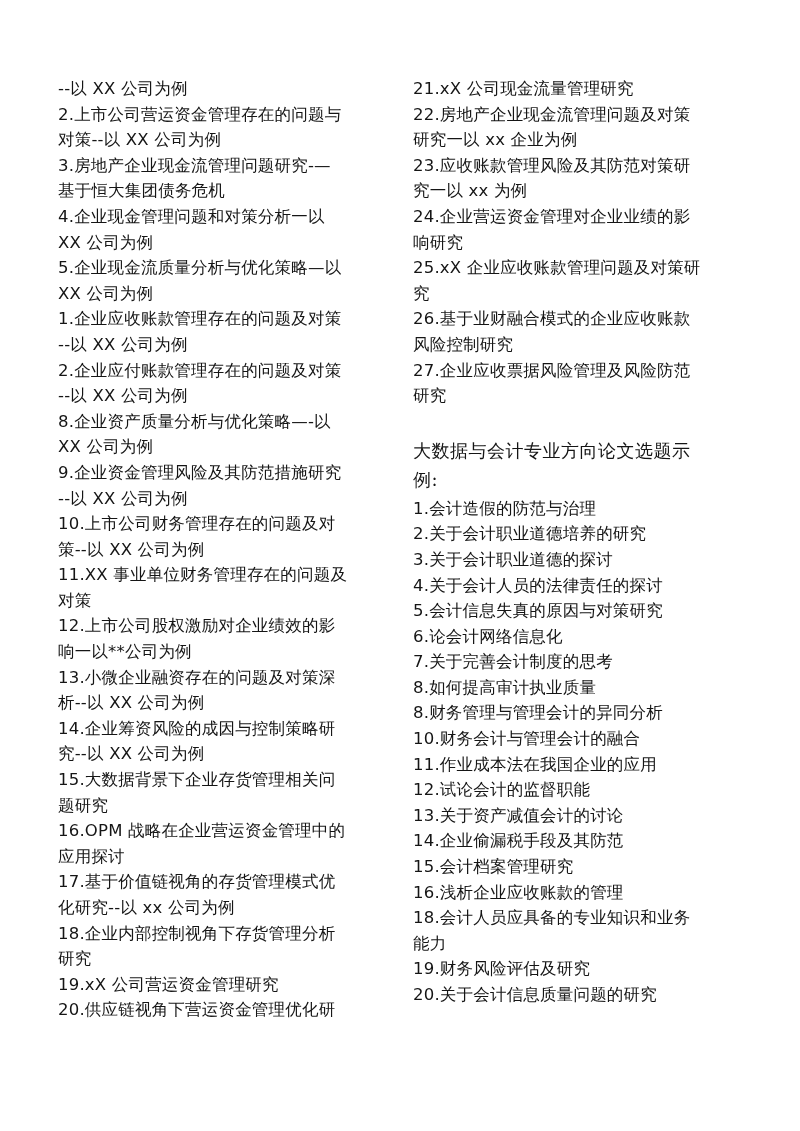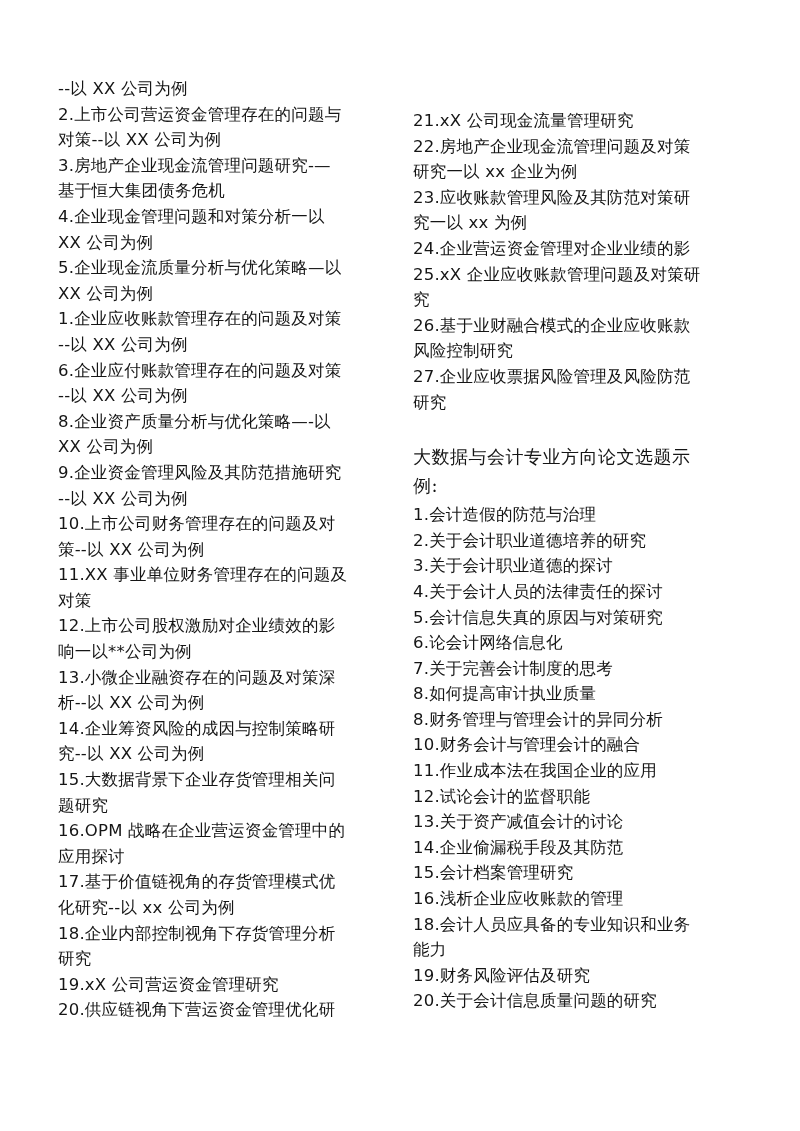--- a/index.html
+++ b/index.html
@@ -3,21 +3,21 @@
   <meta charset="utf-8">
   <style>
     html, body { margin: 0; padding: 0; background: #ffffff; }
     body {
       width: 800px; height: 1131px; position: relative; overflow: hidden;
       font-family: "DejaVu Sans", "Liberation Sans", sans-serif;
       color: #151515;
     }
     .col { position: absolute; top: 76px; }
     .col-left { left: 58px; width: 340px; }
-    .col-right { left: 413px; width: 345px; margin-top: 32px; }
+    .col-right { left: 413px; width: 345px; }
     .line {
       font-size: 16.5px; line-height: 25.6px; height: 25.6px;
       white-space: nowrap; letter-spacing: 0.2px;
     }
     .gap { height: 27px; }
     .heading {
       font-family: "DejaVu Serif", "Liberation Serif", serif;
       font-size: 18px; line-height: 29px; height: 29px;
       white-space: nowrap; letter-spacing: 0.5px;
     }
@@ -31,21 +31,21 @@
     <div class="line">2.上市公司营运资金管理存在的问题与</div>
     <div class="line">对策--以 XX 公司为例</div>
     <div class="line">3.房地产企业现金流管理问题研究-—</div>
     <div class="line">基于恒大集团债务危机</div>
     <div class="line">4.企业现金管理问题和对策分析一以</div>
     <div class="line">XX 公司为例</div>
     <div class="line">5.企业现金流质量分析与优化策略—以</div>
     <div class="line">XX 公司为例</div>
     <div class="line">1.企业应收账款管理存在的问题及对策</div>
     <div class="line">--以 XX 公司为例</div>
-    <div class="line">6.企业应付账款管理存在的问题及对策</div>
+    <div class="line">2.企业应付账款管理存在的问题及对策</div>
     <div class="line">--以 XX 公司为例</div>
     <div class="line">8.企业资产质量分析与优化策略—-以</div>
     <div class="line">XX 公司为例</div>
     <div class="line">9.企业资金管理风险及其防范措施研究</div>
     <div class="line">--以 XX 公司为例</div>
     <div class="line">10.上市公司财务管理存在的问题及对</div>
     <div class="line">策--以 XX 公司为例</div>
     <div class="line">11.XX 事业单位财务管理存在的问题及</div>
     <div class="line">对策</div>
     <div class="line">12.上市公司股权激励对企业绩效的影</div>
@@ -67,20 +67,21 @@
   </div>
 
 <div class="col col-right">
   <div id="right-top">
       <div class="line">21.xX 公司现金流量管理研究</div>
       <div class="line">22.房地产企业现金流管理问题及对策</div>
       <div class="line">研究一以 xx 企业为例</div>
       <div class="line">23.应收账款管理风险及其防范对策研</div>
       <div class="line">究一以 xx 为例</div>
       <div class="line">24.企业营运资金管理对企业业绩的影</div>
+      <div class="line">响研究</div>
       <div class="line">25.xX 企业应收账款管理问题及对策研</div>
       <div class="line">究</div>
       <div class="line">26.基于业财融合模式的企业应收账款</div>
       <div class="line">风险控制研究</div>
       <div class="line">27.企业应收票据风险管理及风险防范</div>
       <div class="line">研究</div>
     </div>
   <div class="gap"></div>
   <div class="heading-wrap">
     <div class="heading">大数据与会计专业方向论文选题示</div>

